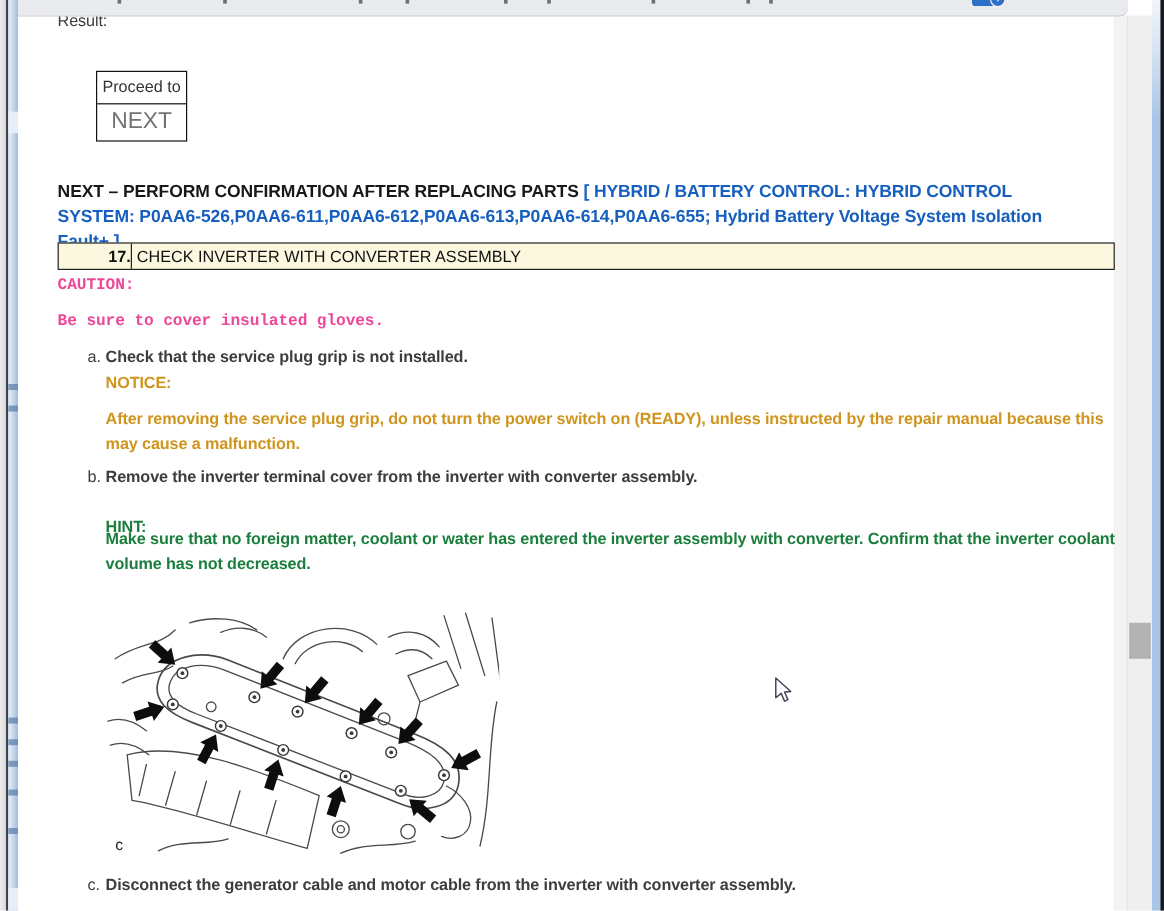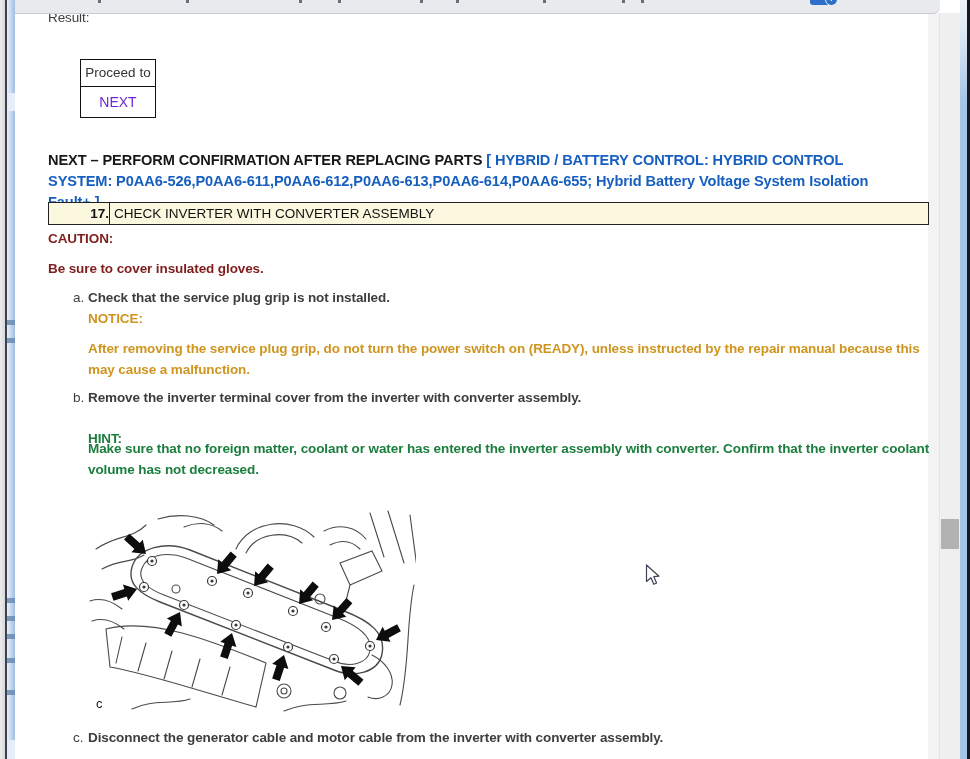--- a/index.html
+++ b/index.html
@@ -38,33 +38,33 @@
   .rr-blue{position:absolute;right:3px;top:0;width:7px;height:759px;
     background:linear-gradient(to bottom,#f1f5fa 0%,#d4e2f2 6%,#a7c6e7 13%,#a7c6e7 100%);}
   .rr-dark{position:absolute;right:0;top:0;width:3px;height:759px;background:#161922;}
   
   .txt{position:absolute;font-size:13.5px;color:#3d3d3d;line-height:18px;letter-spacing:-0.1px;}
   #result-label{left:48px;top:9px;}
   
   .pt{position:absolute;left:48px;top:59px;width:74px;border:1.5px solid #101010;margin-left:32px;}
   .pt-h{height:26px;line-height:26px;text-align:center;border-bottom:1.5px solid #101010;
         font-size:13.5px;color:#333;}
-  .pt-v{height:30px;line-height:30px;text-align:center;font-size:14px;color:#6d28d9;}
+  .pt-v{height:30px;line-height:30px;text-align:center;font-size:19px;color:#737373;}
   
   #next-heading{position:absolute;left:48px;top:150px;width:842px;
     font-size:14.6px;font-weight:bold;line-height:21px;color:#181818;letter-spacing:-0.1px;}
   #next-heading .lnk{color:#175fbf;cursor:pointer;}
   
   .step-row{position:absolute;left:48px;top:202px;width:879px;height:21px;
     background:#fbf8df;border:1px solid #222;display:flex;}
   .step-num{width:60px;border-right:1px solid #222;text-align:right;
     font-weight:bold;font-size:13.5px;line-height:21px;color:#111;}
   .step-title{flex:1;padding-left:4px;font-weight:normal;font-size:13.5px;line-height:21px;color:#111;}
   
-  .red{color:#7f1d1d;font-weight:bold;}
+  .red{color:#ec4899;font-weight:bold;font-family:Liberation Mono, monospace;}
   .orange{color:#cf951f;font-weight:bold;}
   .green{color:#1b7e3d;font-weight:bold;}
   #caution-label{left:48px;top:230px;}
   #caution-text{left:48px;top:260px;}
   .marker{position:absolute;left:73px;}
   .sub-text{position:absolute;left:88px;width:845px;font-weight:bold;}
   #sub-a-marker,#sub-a-text{top:289px;}
   #notice-label{left:88px;top:310px;}
   #notice-text{left:88px;top:339px;width:852px;line-height:20.5px;}
   #sub-b-marker,#sub-b-text{top:389px;}

